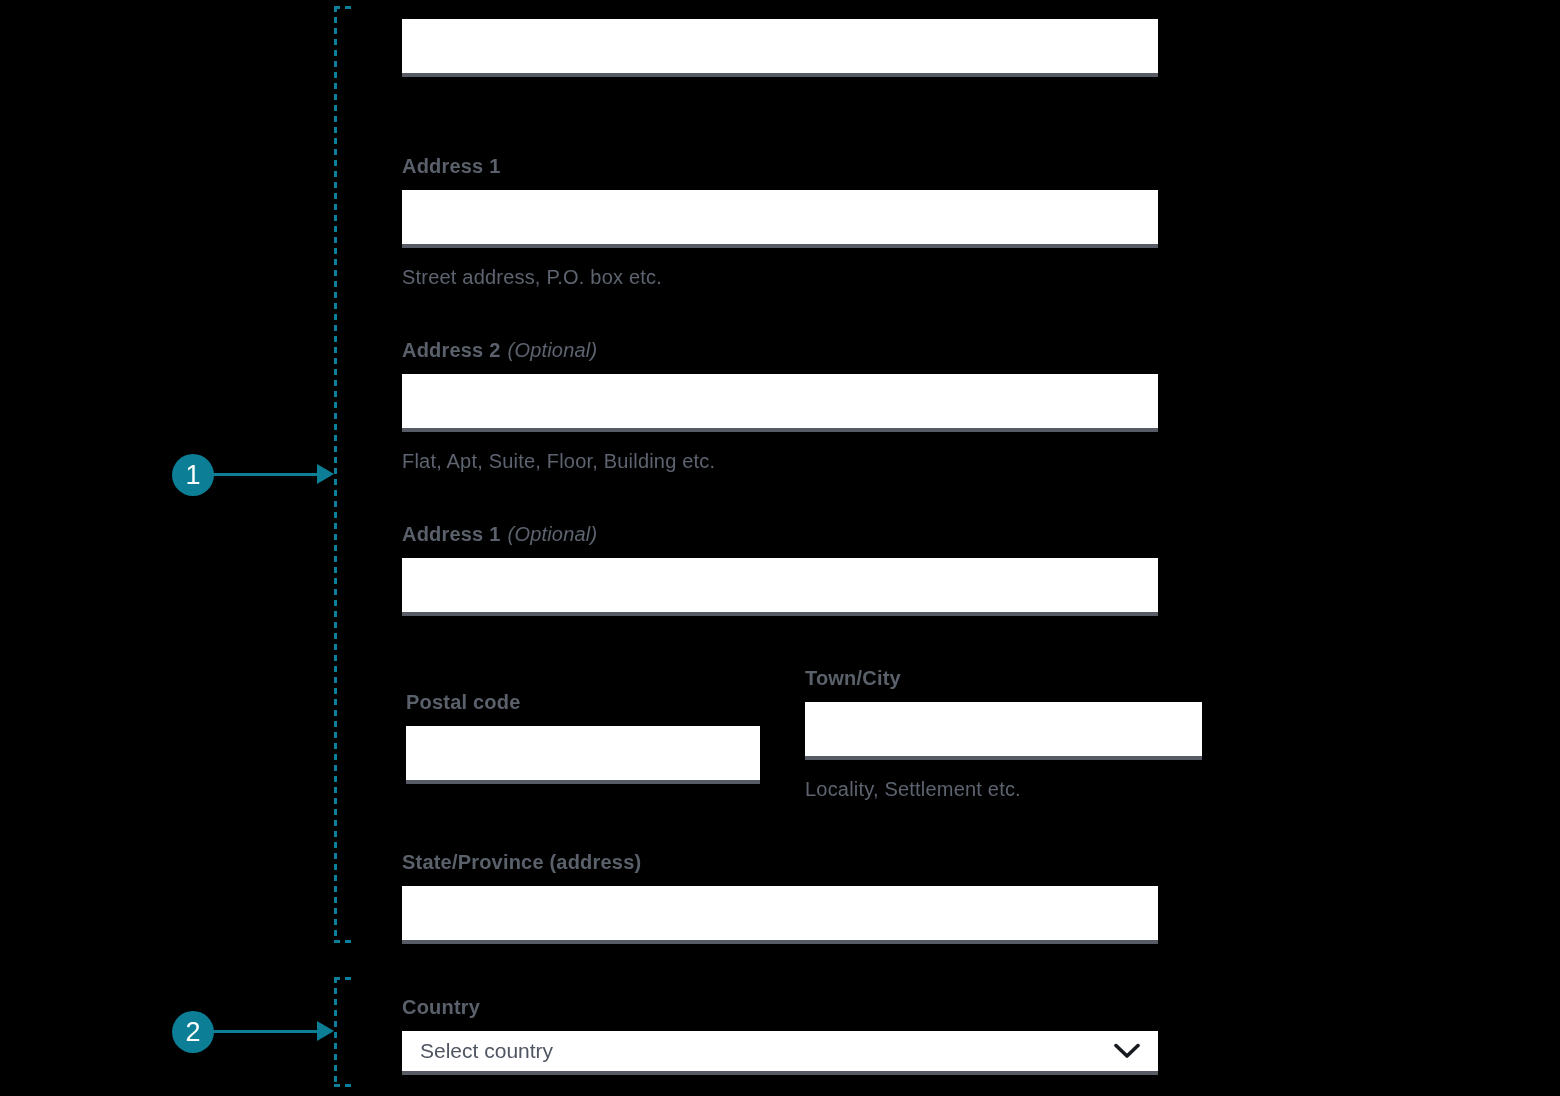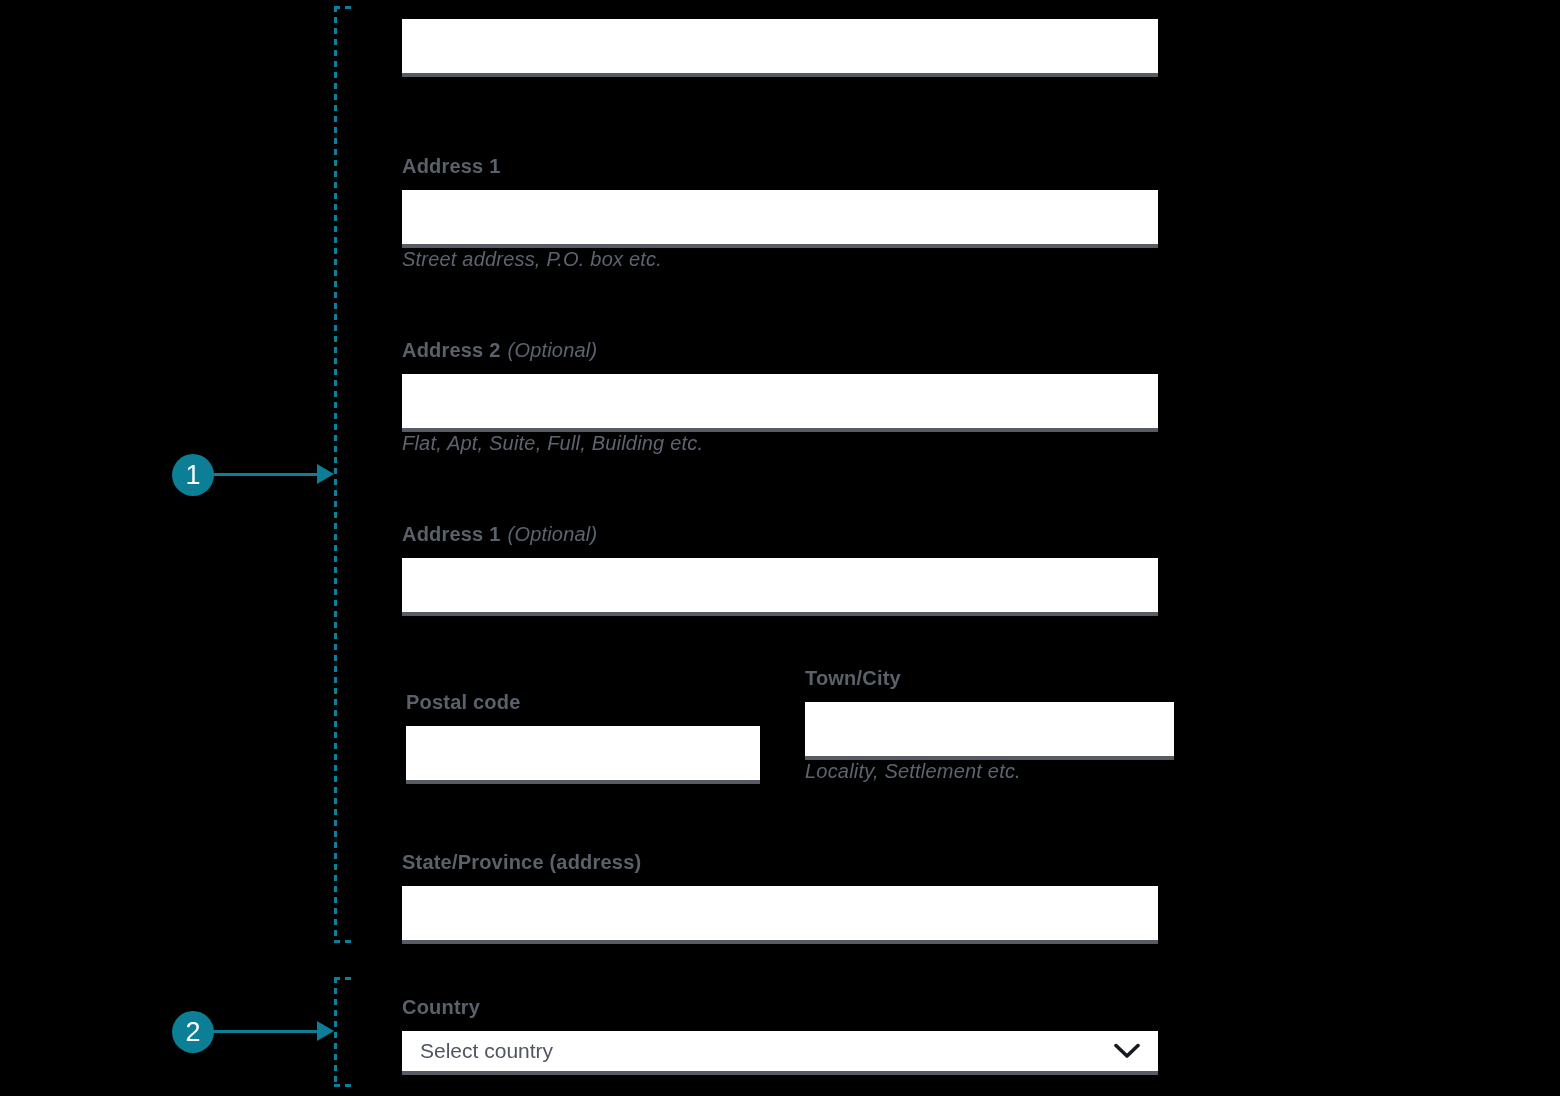--- a/index.html
+++ b/index.html
@@ -36,31 +36,30 @@
     background: #ffffff;
     border: none;
     border-bottom: 4px solid #565b64;
     border-radius: 0;
     font-size: 21px;
     color: #2a2e35;
     padding: 0 16px;
     outline: none;
   }
   .hint {
-    margin-top: 0;
+    margin-top: 18px;
     font-size: 20px;
-    font-style: italic;
     color: #5d6470;
     letter-spacing: 0.2px;
   }
   .half-row { position: absolute; left: 402px; width: 756px; }
   .half-col { position: absolute; top: 0; }
   .half-col .text-input { width: 100%; }
   .col-postal { left: 4px; width: 354px; margin-top: 24px; }
-  .col-town { left: 403px; width: 369px; }
+  .col-town { left: 403px; width: 397px; }
 
   
   .select-box {
     position: relative;
     display: flex;
     align-items: center;
     width: 100%;
     height: 44px;
     margin-top: 11px;
     background: #ffffff;
@@ -151,21 +150,21 @@
 
   <div class="field" style="top:153px;">
     <div class="field-label">Address 1</div>
     <input class="text-input" type="text" value="" style="">
     <div class="hint">Street address, P.O. box etc.</div>
   </div>
 
   <div class="field" style="top:337px;">
     <div class="field-label"><span>Address 2</span><span class="label-suffix">(Optional)</span></div>
     <input class="text-input" type="text" value="" style="">
-    <div class="hint">Flat, Apt, Suite, Full, Building etc.</div>
+    <div class="hint">Flat, Apt, Suite, Floor, Building etc.</div>
   </div>
 
   <div class="field" style="top:521px;">
     <div class="field-label"><span>Address 1</span><span class="label-suffix">(Optional)</span></div>
     <input class="text-input" type="text" value="" style="">
   </div>
 
   <div class="half-row" style="top:665px; height:160px;">
     <div class="half-col col-postal">
       <div class="field-label">Postal code</div>

